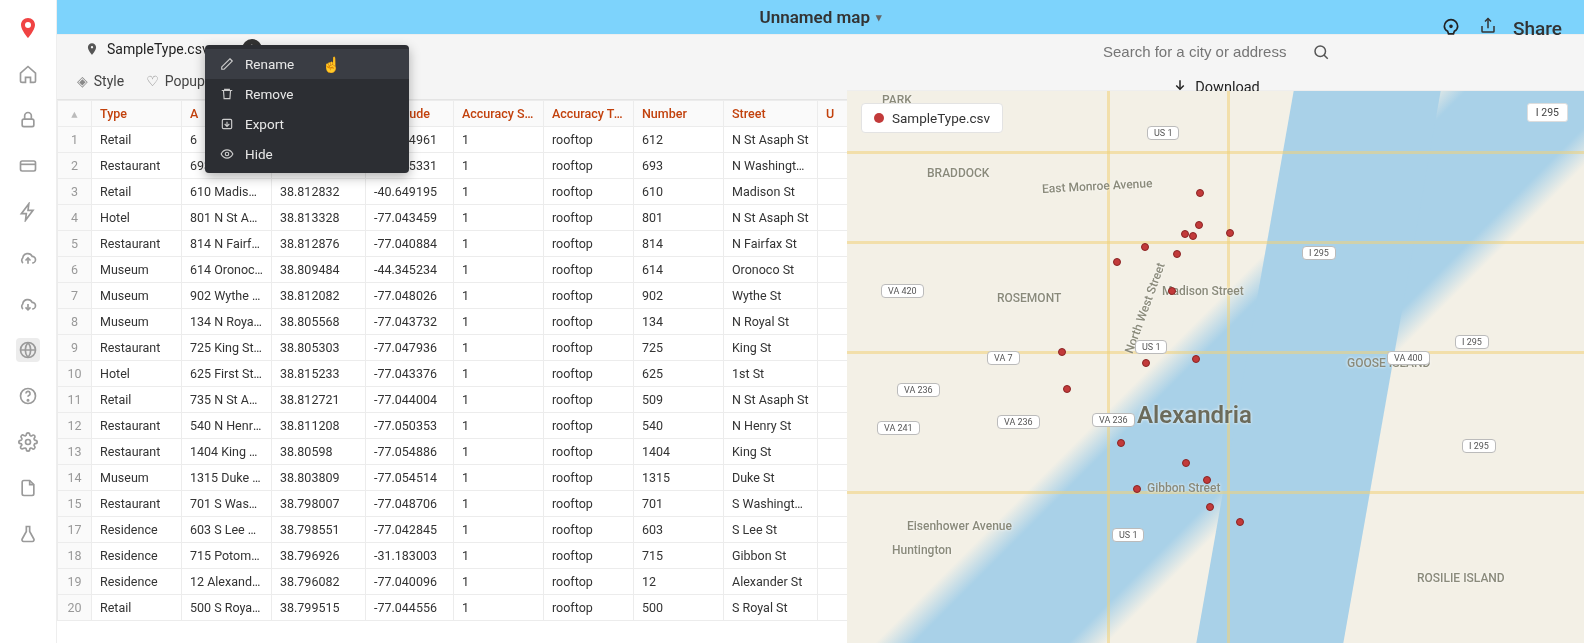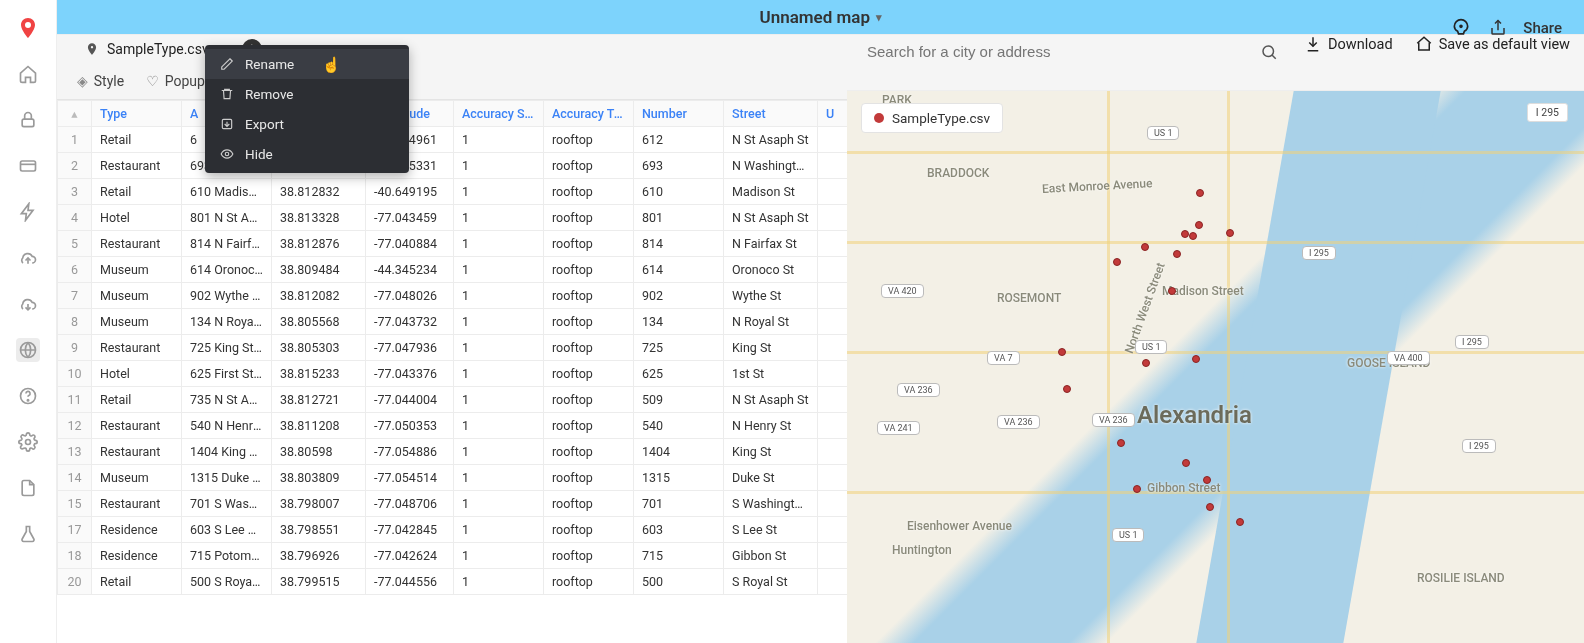--- a/index.html
+++ b/index.html
@@ -4,21 +4,21 @@
 <style>
 * { margin: 0; padding: 0; box-sizing: border-box; }
 body { font-family: -apple-system, BlinkMacSystemFont, "Segoe UI", Roboto, Arial, sans-serif; font-size: 13px; color: #333; background: #f5f5f5; width: 1584px; height: 643px; overflow: hidden; position: relative; }
 
 .top-bar { position: absolute; top: 0; left: 57px; right: 0; height: 35px; background: #7dd3fc; display: flex; align-items: center; justify-content: center; border-bottom: 1px solid #eee; }
 .map-title { font-size: 17px; font-weight: 600; display: flex; align-items: center; gap: 6px; cursor: pointer; }
 .map-title-caret { font-size: 11px; color: #666; }
 
 .top-right { position: absolute; top: 0; right: 0; height: 56px; display: flex; align-items: center; gap: 18px; padding-right: 22px; }
 .top-right-icon { width: 20px; height: 20px; display: flex; align-items: center; justify-content: center; color: #222; cursor: pointer; }
-.share-btn { display: flex; gap: 16px; font-size: 15px; font-weight: 500; cursor: pointer; }
+.share-btn { display: flex; gap: 16px; font-size: 19px; font-weight: 500; cursor: pointer; }
 
 .left-rail { position: absolute; left: 0; top: 0; bottom: 0; width: 57px; background: #fff; border-right: 1px solid #eee; display: flex; flex-direction: column; align-items: center; padding-top: 16px; gap: 22px; }
 .left-rail .rail-icon { width: 24px; height: 24px; display: flex; align-items: center; justify-content: center; color: #9a9a9a; cursor: pointer; border-radius:4px; }
 .left-rail .rail-icon.logo { color: #f04343; }
 .left-rail .rail-icon.active { background:#ececec; }
 
 .main { position: absolute; left: 57px; right: 0; top: 35px; bottom: 0; display: flex; }
 
 .data-panel { width: 790px; background: #f5f5f5; display: flex; flex-direction: column; }
 .layer-row { height: 28px; padding: 0 28px; display: flex; align-items: center; gap: 8px; font-size: 14px; color:#222; }
@@ -26,35 +26,35 @@
 .layer-caret { font-size:10px; color:#777; margin-left:2px; }
 .add-layer-badge { width: 20px; height: 20px; border-radius: 10px; background:#333; color:#fff; display:flex; align-items:center; justify-content:center; font-size:14px; margin-left:10px; cursor:pointer; }
 
 .tabs-row { height: 36px; padding: 0 20px; display: flex; align-items: center; gap: 22px; background:#f5f5f5; }
 .tab { display:flex; align-items:center; gap:6px; font-size:14px; color:#444; cursor:pointer; }
 .tab .ticon { color:#888; }
 
 .table-wrap { flex:1; overflow:hidden; background:#fff; border-top:1px solid #e4e4e4; }
 table { border-collapse: collapse; width:100%; table-layout:fixed; }
 th, td { border: 1px solid #ececec; padding: 5px 8px; font-size: 12.5px; text-align:left; white-space:nowrap; overflow:hidden; text-overflow:ellipsis; height:25.5px; }
-th { background:#fafafa; color:#3b82f6; font-weight:500; }
+th { background:#fafafa; color:#c2410c; font-weight:500; }
 td.rownum { color:#999; text-align:center; background:#fafafa; }
 col.c-idx { width:34px; }
 col.c-type { width:90px; }
 col.c-addr { width:90px; }
 col.c-lat { width:94px; }
 col.c-lng { width:88px; }
 col.c-acc { width:90px; }
 col.c-acct { width:90px; }
 col.c-num { width:90px; }
 col.c-street { width:94px; }
 col.c-extra { width:30px; }
 
 .map-panel { flex:1; position:relative; background:#f5f5f5; }
-.map-toolbar { height:56px; display:flex; align-items:flex-start; padding: 0 14px; gap:22px; border-bottom:1px solid #eee; }
+.map-toolbar { height:56px; display:flex; align-items:center; padding: 0 14px; gap:10px; border-bottom:1px solid #eee;flex-direction:column; }
 .search-wrap { flex:1; display:flex; align-items:center; }
 .search-input { flex:1; border:none; background:transparent; font-size:15px; color:#888; outline:none; padding:8px 6px; }
 .search-icon { color:#555; cursor:pointer; padding:4px; }
 .map-action { display:flex; align-items:center; gap:6px; font-size:14.5px; color:#222; cursor:pointer; }
 
 .map-canvas { position:absolute; top:56px; left:0; right:0; bottom:0; overflow:hidden; }
 .map-bg { position:absolute; inset:0; background: linear-gradient(135deg, #f3f0e6 0%, #f3f0e6 45%, #a9d1e8 48%, #a9d1e8 60%, #f3f0e6 63%, #f3f0e6 100%); }
 .map-water { position:absolute; top:0; bottom:0; left:54%; width:20%; background:#a9d1e8; transform: skewX(-10deg); }
 .map-road { position:absolute; background: rgba(240,210,120,.55); }
 .map-road.h { height:3px; left:0; right:0; }
@@ -419,25 +419,37 @@
               <td>rooftop</td>
               <td>603</td>
               <td>S Lee St</td>
               <td></td>
             </tr>
             <tr>
               <td class="rownum">18</td>
               <td>Residence</td>
               <td>715 Potomac...</td>
               <td>38.796926</td>
-              <td>-77.042624</td>
+              <td>-31.183003</td>
               <td>1</td>
               <td>rooftop</td>
               <td>715</td>
               <td>Gibbon St</td>
+              <td></td>
+            </tr>
+            <tr>
+              <td class="rownum">19</td>
+              <td>Residence</td>
+              <td>12 Alexander...</td>
+              <td>38.796082</td>
+              <td>-77.040096</td>
+              <td>1</td>
+              <td>rooftop</td>
+              <td>12</td>
+              <td>Alexander St</td>
               <td></td>
             </tr>
             <tr>
               <td class="rownum">20</td>
               <td>Retail</td>
               <td>500 S Royal S...</td>
               <td>38.799515</td>
               <td>-77.044556</td>
               <td>1</td>
               <td>rooftop</td>

